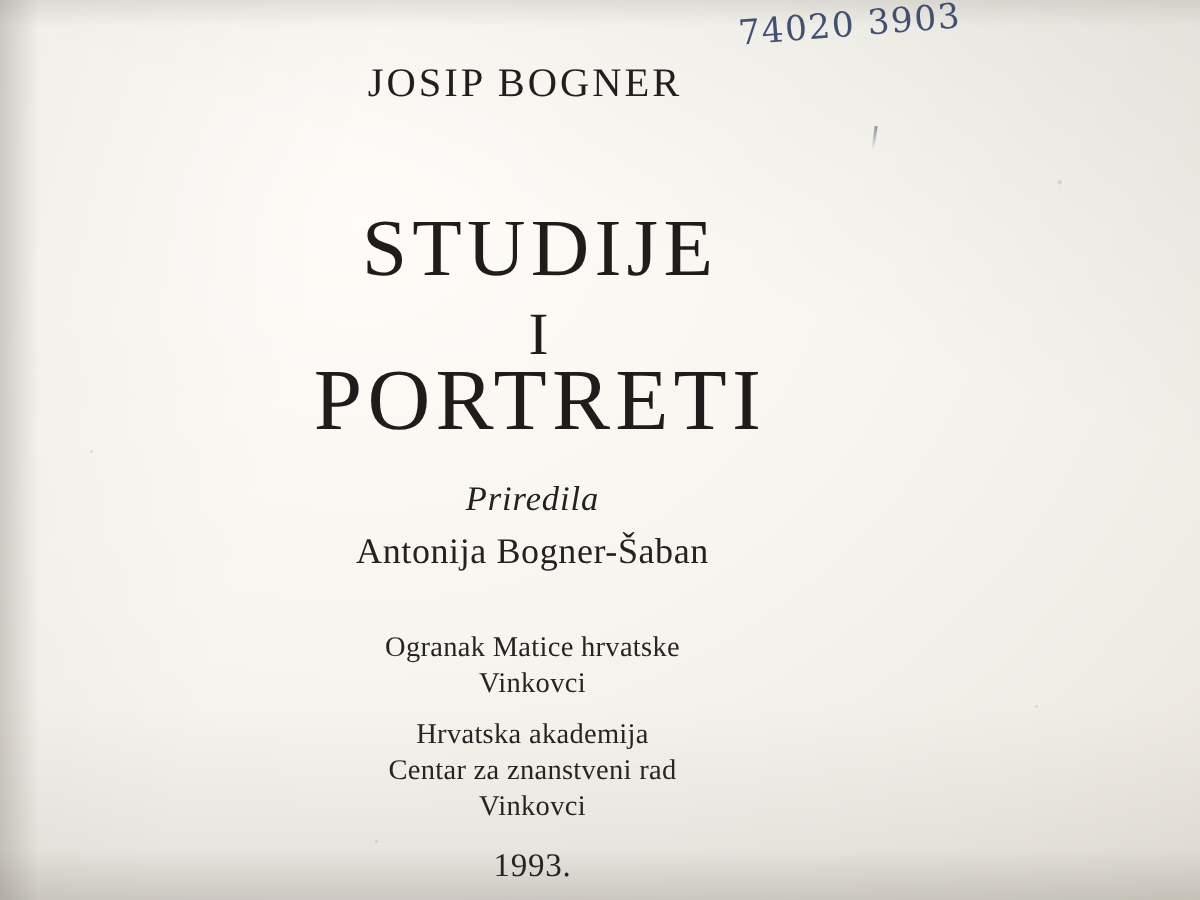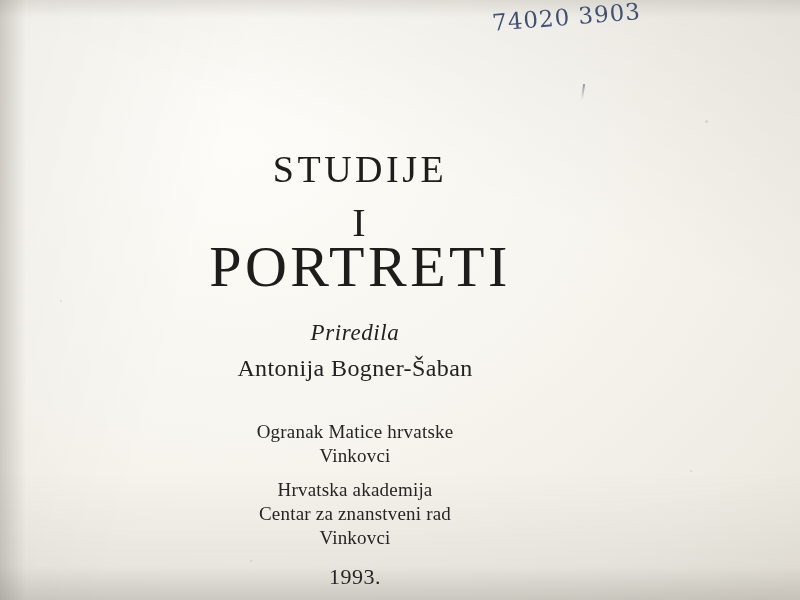--- a/index.html
+++ b/index.html
@@ -67,24 +67,24 @@
     left: 0;
     width: 700px;
     font-size: 27px;
     letter-spacing: 2.0px;
     font-weight: 400;
     color: #211f1e;
   }
 
   
   #title-1 {
-    top: 148px;
+    top: 134px;
     left: 0;
     width: 720px;
-    font-size: 38px;
+    font-size: 54px;
     letter-spacing: 3.5px;
     color: #1e1d1c;
     text-align: center;
   }
   #title-2 {
     top: 200px;
     left: 0;
     width: 720px;
     font-size: 40px;
     letter-spacing: 2px;
@@ -187,20 +187,21 @@
   <div id="edge-shadow-bottom"></div>
 
   <div class="speck" style="top:120px;left:705px;width:3px;height:3px;"></div>
   <div class="speck" style="top:300px;left:60px;width:2px;height:2px;"></div>
   <div class="speck" style="top:470px;left:690px;width:2px;height:2px;"></div>
   <div class="speck" style="top:560px;left:250px;width:2px;height:2px;"></div>
 
   <div id="accession">74020 3903</div>
   <div id="pen-mark"></div>
 
+  <div class="tx" id="author">JOSIP BOGNER</div>
 
   <div class="tx" id="title-1">STUDIJE</div>
   <div class="tx" id="title-2">I</div>
   <div class="tx" id="title-3">PORTRETI</div>
 
   <div class="tx" id="editor-role">Priredila</div>
   <div class="tx" id="editor-name">Antonija Bogner-Šaban</div>
 
   <div id="pub">
     <div class="pub-group">

